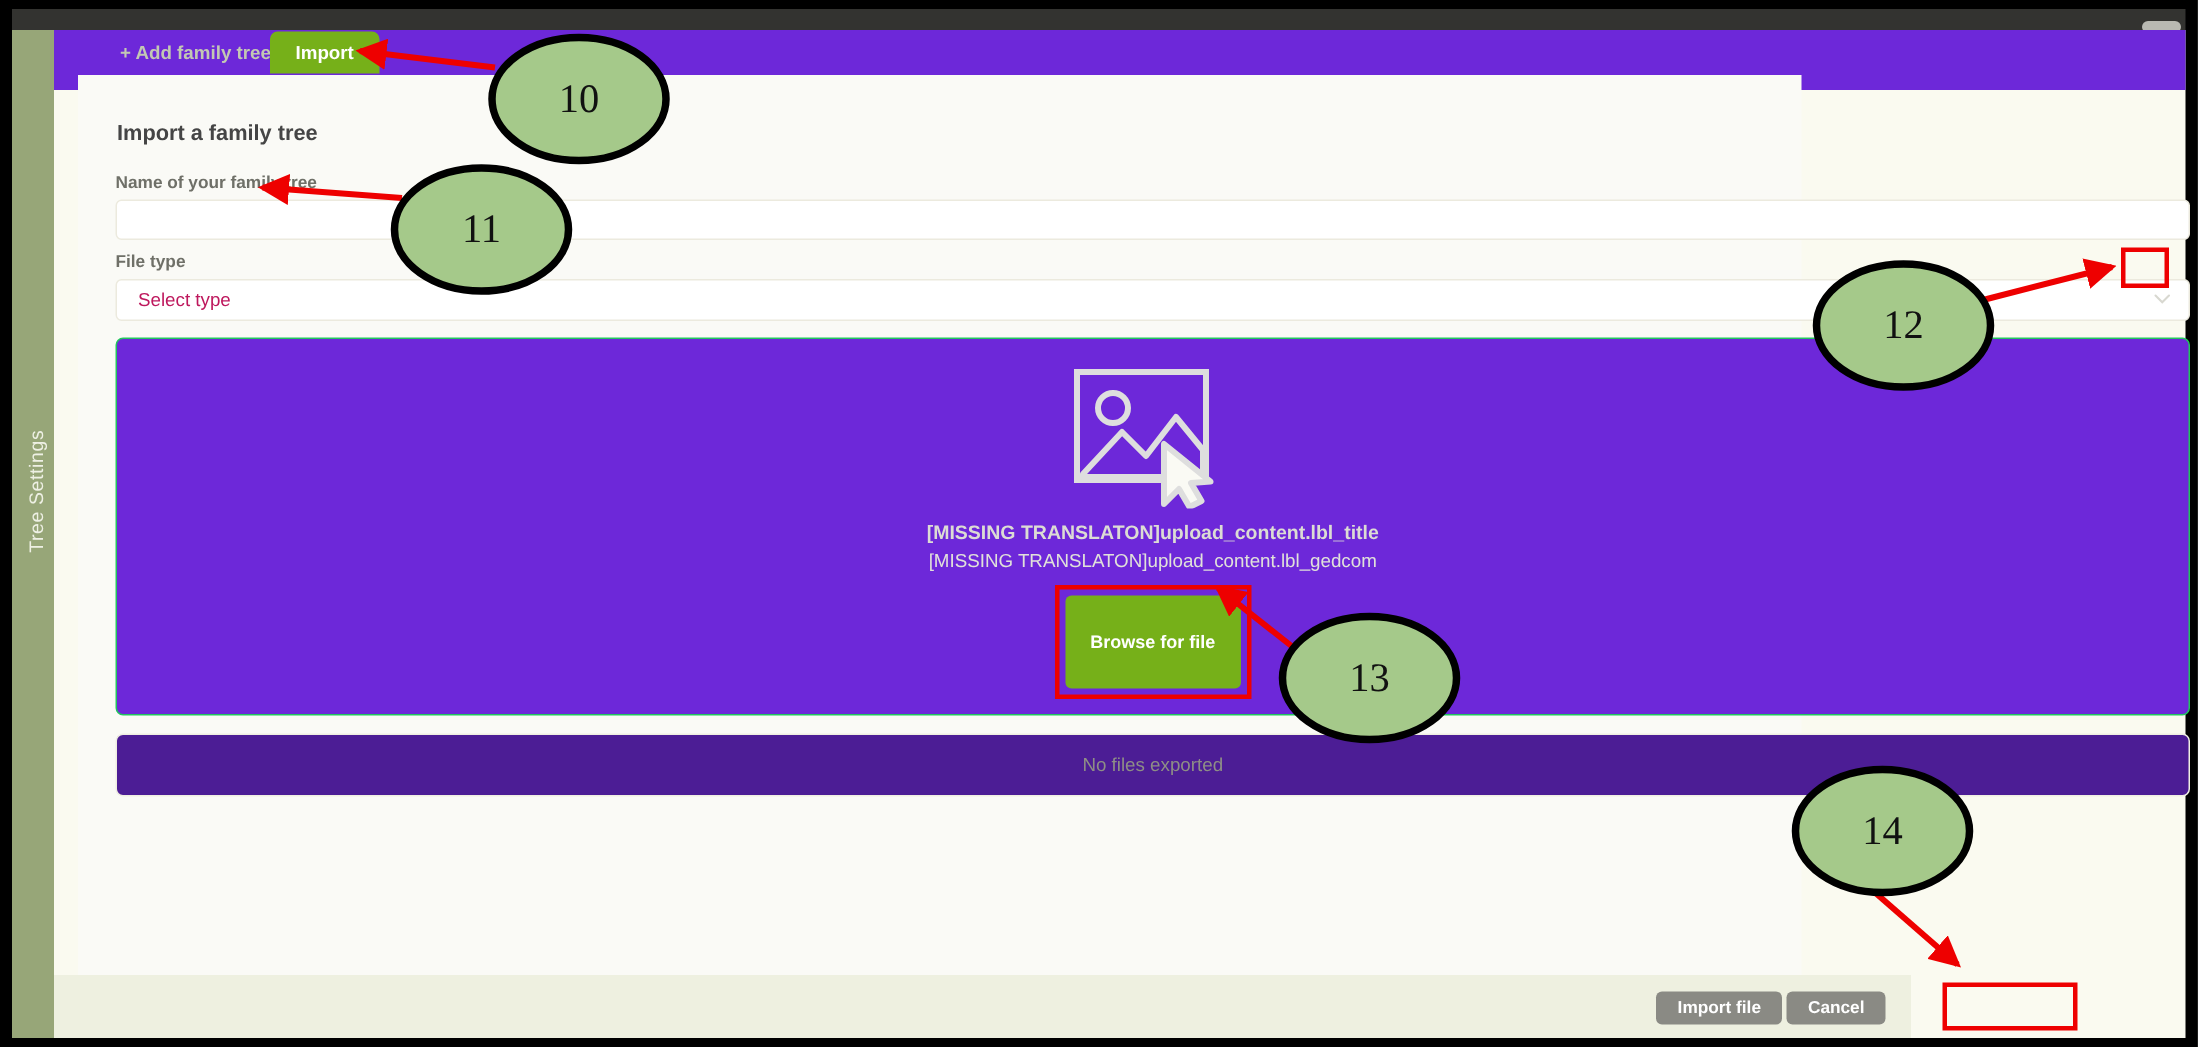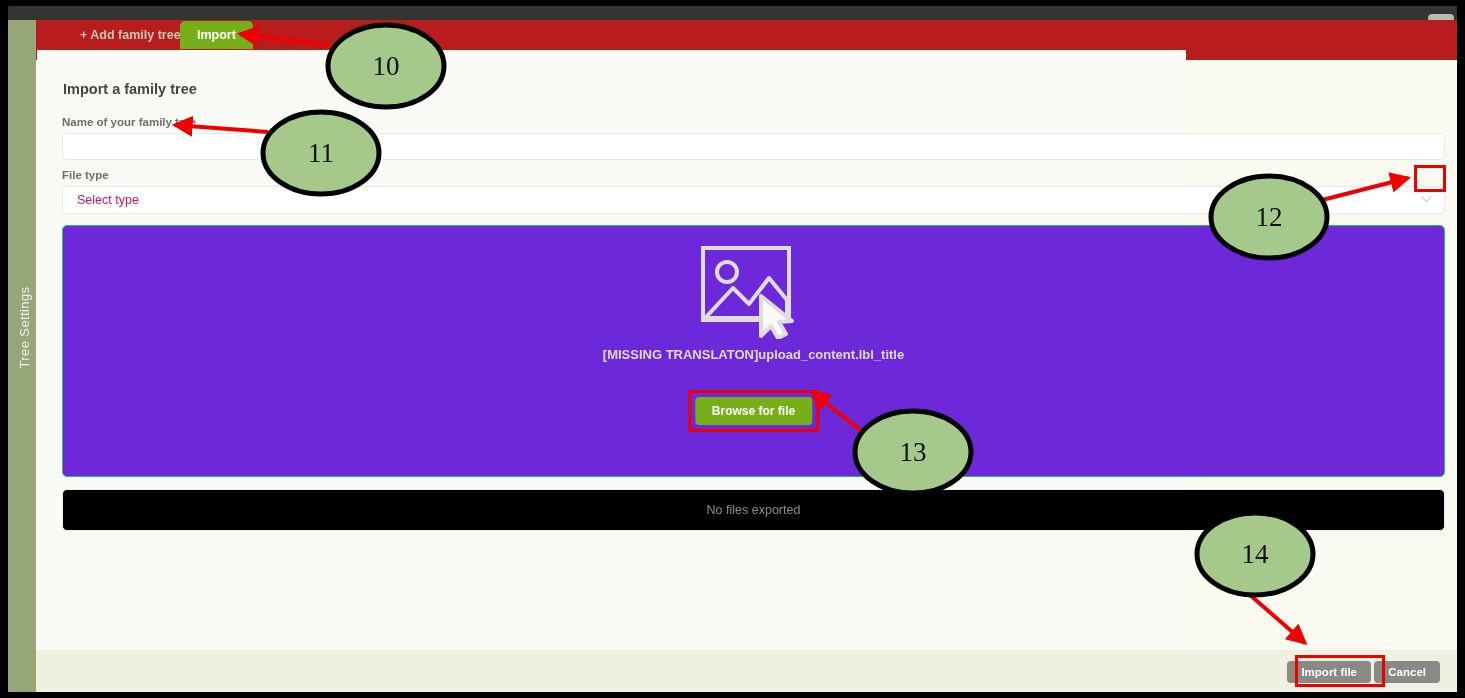--- a/index.html
+++ b/index.html
@@ -62,21 +62,21 @@
     left: 36px; top: 20px;
     width: 1421px; height: 672px;
     background: #fafaf0;
   }
 
   
   #tabbar {
     position: absolute;
     left: 0; top: 0;
     width: 1421px; height: 40px;
-    background: #b91c1c;
+    background: #6d28d9;
   }
   .tab {
     position: absolute;
     top: 1px;
     height: 28px;
     line-height: 28px;
     padding: 0 17px;
     font-size: 12.5px;
     font-weight: bold;
     border-radius: 5px 5px 0 0;
@@ -90,21 +90,21 @@
   }
   #tab-import {
     left: 144px;
     color: #ffffff;
     background: #76b019;
   }
 
   
   #content {
     position: absolute;
-    left: 1px; top: 30px;
+    left: 16px; top: 30px;
     width: 1149px; height: 600px;
     background: #fafaf6;
     text-decoration: underline;
   }
 
   #page-title {
     position: absolute;
     left: 26px; top: 31px;
     font-size: 14.5px;
     font-weight: bold;
@@ -190,54 +190,54 @@
   }
   #browse-wrap {
     position: absolute;
     left: 50%; top: 164px;
     transform: translateX(-50%);
     padding: 4px;
     border: 3px solid #ee0000;
   }
   #browse-btn {
     display: block;
-    padding: 7px 17px;
+    padding: 24px 17px;
     background: #76b019;
     color: #ffffff;
     font-family: "Liberation Sans", sans-serif;
     font-size: 12px;
     font-weight: bold;
     border: none;
     border-radius: 4px;
     cursor: pointer;
   }
 
   
   #files-row {
     position: absolute;
     left: 25px; top: 439px;
     width: 1383px; height: 42px;
-    background: #000000;
+    background: #4c1d95;
     border: 1px solid #efeee2;
     border-radius: 5px;
   }
   #files-empty {
     position: absolute;
     left: 0; top: 13px;
     width: 100%;
     text-align: center;
     font-size: 12.5px;
     color: #8e8e86;
   }
 
   
   #footer {
     position: absolute;
     left: 0; top: 630px;
-    width: 1421px; height: 42px;
+    width: 1238px; height: 42px;
     background: #eef0e0;
   }
   .footer-btn {
     position: absolute;
     top: 11px;
     height: 22px;
     padding: 0 14px;
     background: #8a8a84;
     color: #ffffff;
     font-family: "Liberation Sans", sans-serif;
@@ -315,20 +315,21 @@
         <svg id="dz-icon" viewBox="0 0 110 95">
           <rect x="4" y="4" width="86" height="72" fill="none" stroke="#dedede" stroke-width="4"></rect>
           <circle cx="28" cy="28" r="10" fill="none" stroke="#dedede" stroke-width="4"></circle>
           <path d="M8 72 L34 44 L50 60 L70 34 L88 56 L88 74 L8 74 Z" fill="none" stroke="#dedede" stroke-width="4" stroke-linejoin="round"></path>
           <g>
             <path d="M62 52 L62 92 L72 82 L79 94 L87 90 L80 78 L93 77 Z" fill="#fafaf4" stroke="#dedede" stroke-width="4" stroke-linejoin="round"></path>
           </g>
         </svg>
 
         <div id="dz-title">[MISSING TRANSLATON]upload_content.lbl_title</div>
+        <div id="dz-sub">[MISSING TRANSLATON]upload_content.lbl_gedcom</div>
 
         <div id="browse-wrap">
           <button id="browse-btn">Browse for file</button>
         </div>
       </div>
 
       <div id="files-row">
         <div id="files-empty">No files exported</div>
       </div>
 

